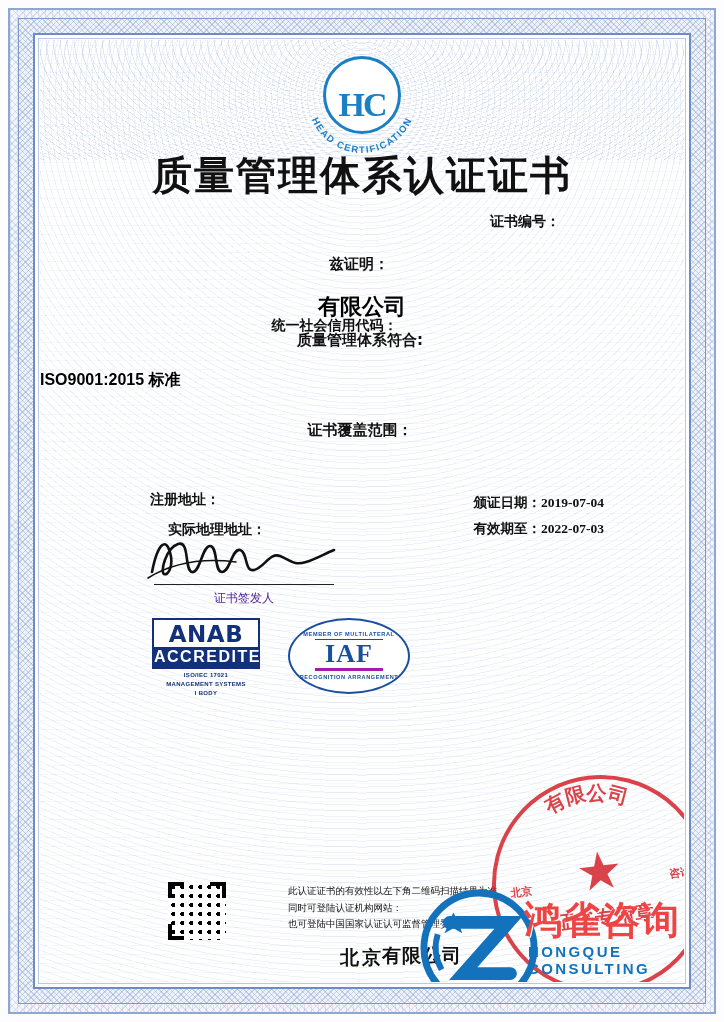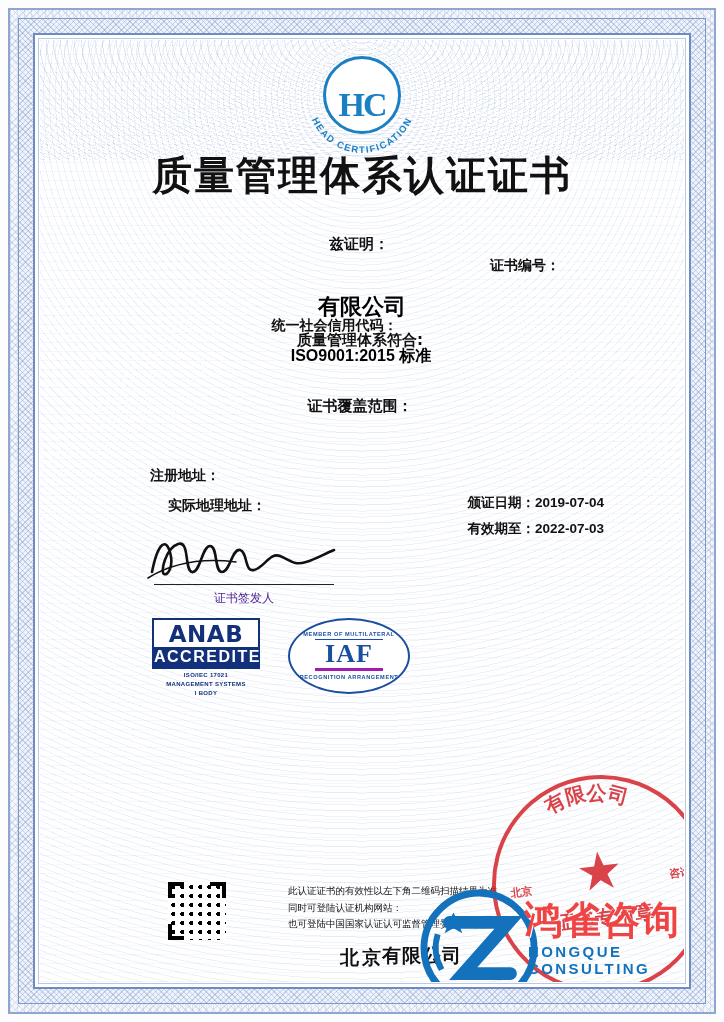--- a/index.html
+++ b/index.html
@@ -100,31 +100,31 @@
   .lbl{
     font-family:"DejaVu Sans","Liberation Sans",sans-serif;
     font-weight:bold;color:#111;
   }
 
   .r-number{text-align:right;padding-right:124px;font-size:14px;margin-top:6px;}
   .r-certify{text-align:center;font-size:15px;margin-top:28px;padding-right:6px;}
   .r-company{text-align:center;font-size:22px;font-weight:bold;margin-top:24px;}
   .r-credit{text-align:center;font-size:14px;padding-right:55px;}
   .r-conform{text-align:center;font-size:15px;padding-right:4px;}
-  .r-standard{text-align:center;font-size:16px;font-weight:bold;margin-top:0;padding-right:2px;}
+  .r-standard{font-size:16px;font-weight:bold;margin-top:24px;padding-right:2px;}
   .r-scope{text-align:center;font-size:15px;margin-top:34px;padding-right:4px;}
   .r-regaddr{font-size:14px;margin-top:54px;padding-left:110px;}
   .r-actaddr{font-size:14px;margin-top:16px;padding-left:128px;}
 
   .dates{
     position:absolute;right:80px;top:450px;
     text-align:left;font-size:13.5px;line-height:1.85;
     font-family:"DejaVu Sans","Liberation Sans",sans-serif;font-weight:bold;color:#111;
   }
-  .dates .dval{font-family:Liberation Sans, sans-serif;}
+  .dates .dval{font-family:Liberation Serif, serif;}
 
   
   .sig-block{position:absolute;left:104px;top:492px;width:200px;text-align:center;}
   .sig-mark{height:52px;position:relative;}
   .sig-mark svg{position:absolute;left:0;top:0;}
   .sig-line{border-bottom:1px solid #222;width:180px;margin:0 auto;}
   .sig-label{font-size:12px;margin-top:5px;font-weight:normal;color:#4c1d95;
     font-family:"DejaVu Sans","Liberation Sans",sans-serif;}
 
   
@@ -252,26 +252,26 @@
         </text>
       </svg>
       <div class="logo-circle">
         <div class="logo-letters">HC</div>
       </div>
     </div>
 
     <div class="cert-title">质量管理体系认证证书</div>
 
     <div class="fields">
+      <div class="row r-number">
+        <span class="lbl">证书编号：</span><span></span>
+      </div>
+
       <div class="row r-certify">
         <span class="lbl">兹证明：</span>
-      </div>
-
-      <div class="row r-number">
-        <span class="lbl">证书编号：</span><span></span>
       </div>
 
       <div class="row r-company">有限公司</div>
 
       <div class="row r-credit">
         <span class="lbl">统一社会信用代码：</span><span></span>
       </div>
 
       <div class="row r-conform">
         <span class="lbl">质量管理体系符合:</span>

